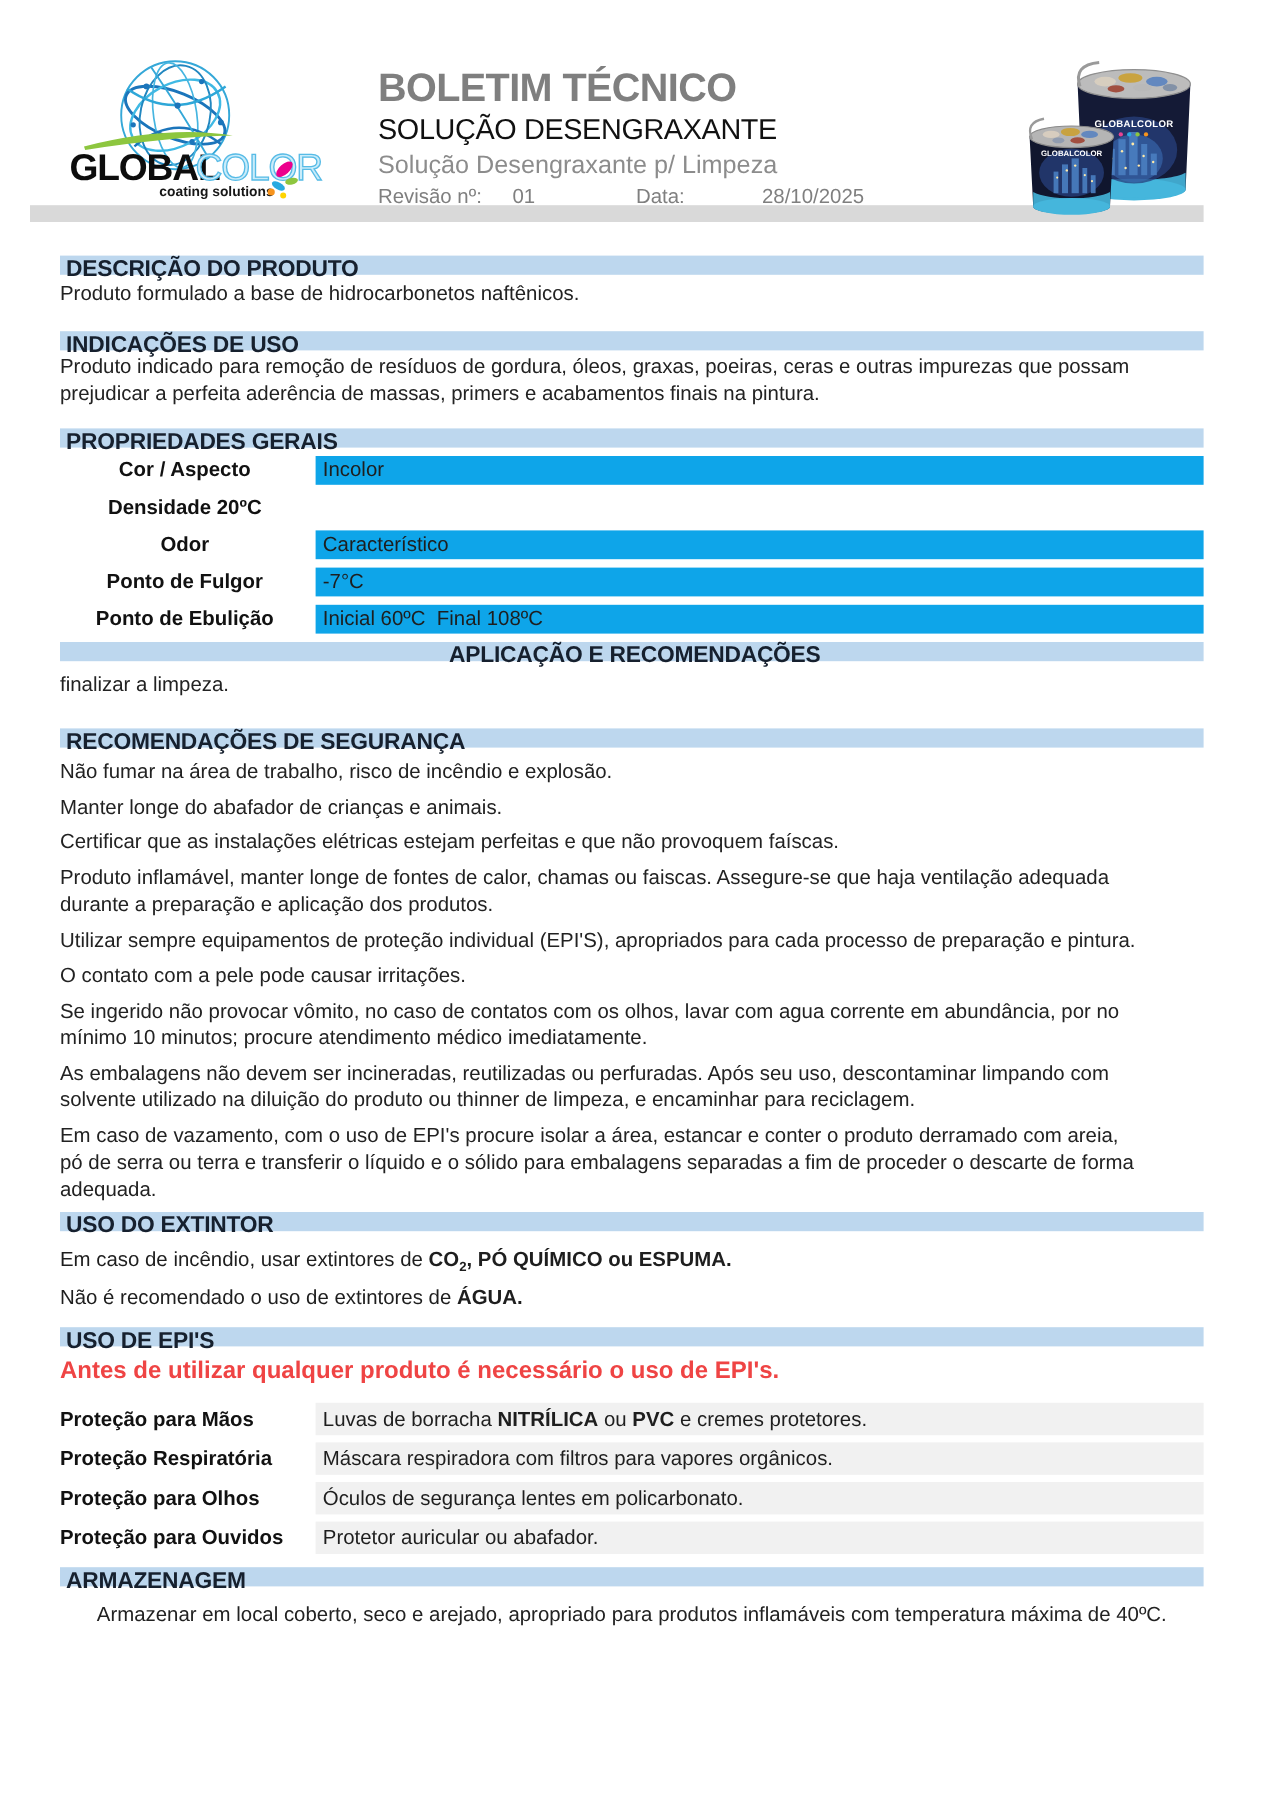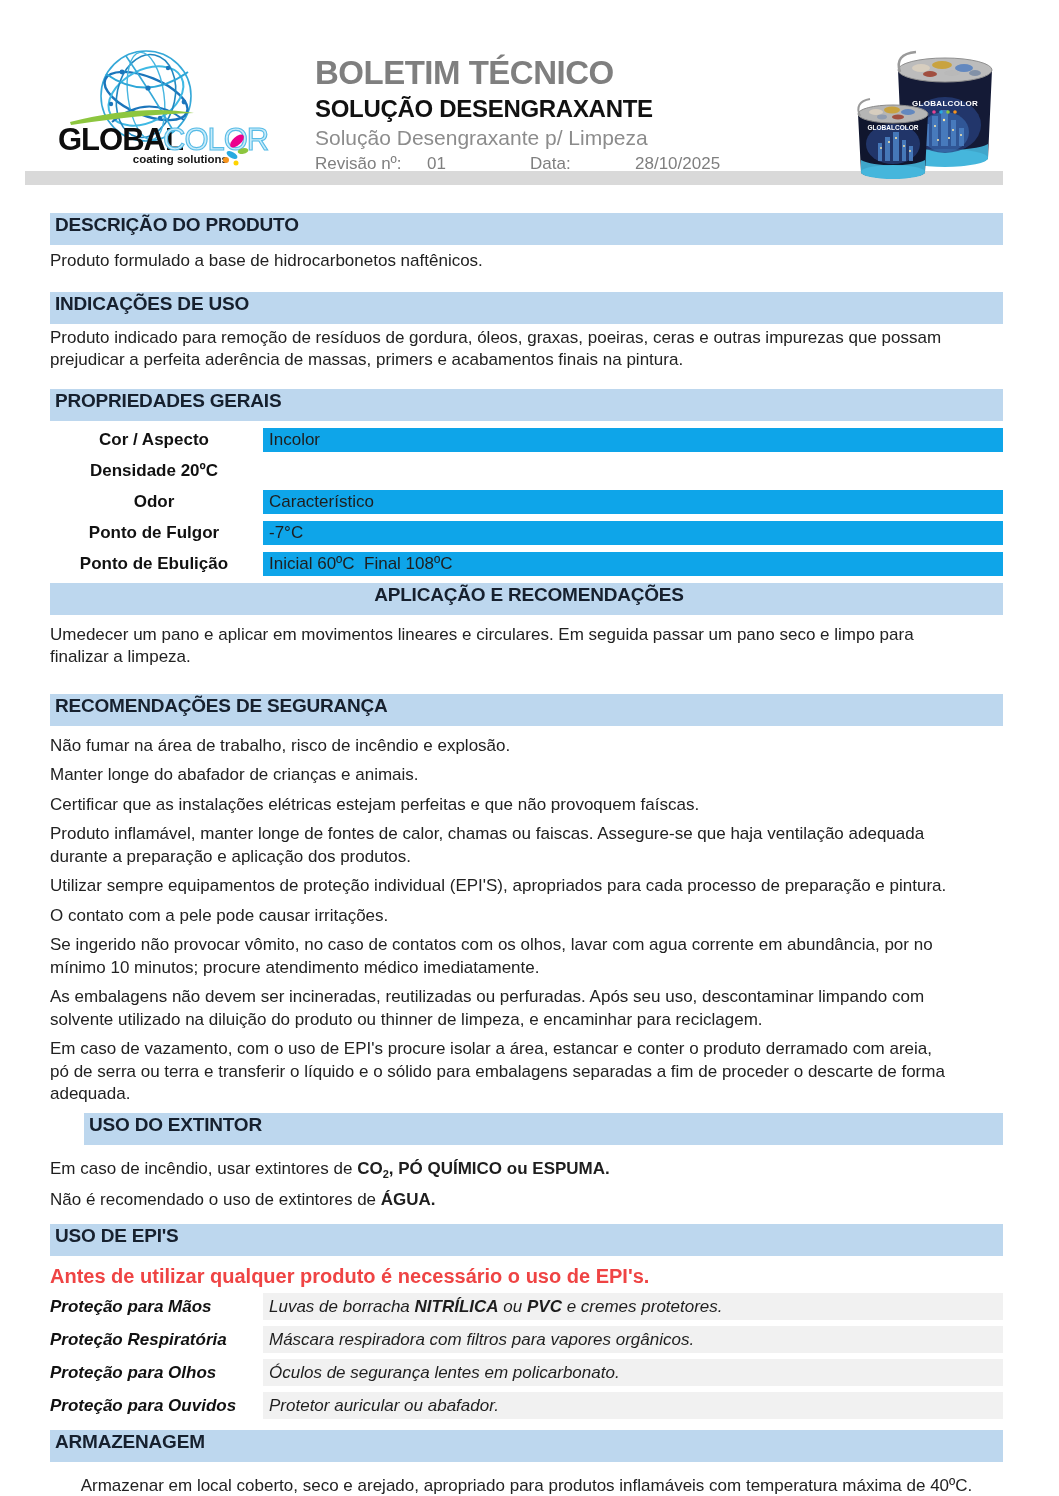--- a/index.html
+++ b/index.html
@@ -7,41 +7,41 @@
     width:1059px;height:1496px;background:#ffffff;position:relative;overflow:hidden;
     font-family:"Liberation Sans","DejaVu Sans",sans-serif;color:#1e1e1e;
     -webkit-font-smoothing:antialiased;
   }
   
   .hdr{position:absolute;left:0;top:0;width:1059px;height:213px;}
   .hdr-gray-bar{position:absolute;left:25px;top:171px;width:978px;height:14px;background:#d9d9d9;z-index:0;}
   .logo{position:absolute;left:56px;top:44px;width:215px;height:135px;z-index:1;}
   .hdr-text{position:absolute;left:315px;top:48px;width:520px;z-index:1;}
   .hdr-title{font-size:33px;font-weight:bold;color:#7f7f7f;letter-spacing:-.5px;line-height:42px;margin-top:4px;}
-  .hdr-sub{font-size:24px;font-weight:bold;color:#111;letter-spacing:-.3px;line-height:30px;}
+  .hdr-sub{font-size:24px;font-weight:normal;color:#111;letter-spacing:-.3px;line-height:30px;}
   .hdr-prod{font-size:21px;color:#8c8c8c;line-height:28px;}
   .hdr-rev{position:relative;height:22px;font-size:17px;color:#7f7f7f;margin-top:2px;}
   .hdr-rev span{position:absolute;top:0;}
   .rev-label{left:0;}  .rev-value{left:112px;}
   .date-label{left:215px;} .date-value{left:320px;}
   .cans{position:absolute;left:846px;top:40px;width:162px;height:150px;z-index:2;}
   
   .content{position:absolute;left:50px;top:213px;width:953px;}
-  .secbar{height:32px;line-height:24px;background:#bdd7ee;color:#16202e;
+  .secbar{height:16px;line-height:24px;background:#bdd7ee;color:#16202e;
           font-size:19px;font-weight:bold;letter-spacing:-.2px;padding-left:5px;box-sizing:border-box;}
   .bodyline{font-size:17px;line-height:22.5px;color:#222;}
   .para{margin-bottom:7px;}
   
   .ptable{margin-top:7px;}
   .prow{display:grid;grid-template-columns:208px 1fr;column-gap:5px;margin-bottom:7px;}
   .plabel{text-align:center;font-weight:bold;font-size:17px;line-height:24px;color:#111;}
   .pvalue{background:#0ea5e9;font-size:17px;line-height:24px;padding-left:6px;white-space:pre-wrap;}
   .pvalue.bold{font-weight:bold;}
   
-  .etable{margin-top:6px;font-style:italic;}
+  .etable{margin-top:16px;}
   .erow{display:grid;grid-template-columns:208px 1fr;column-gap:5px;margin-bottom:6px;}
   .elabel{text-align:left;font-weight:bold;font-size:17px;line-height:27px;color:#111;}
   .evalue{background:#f1f1f1;font-size:17px;line-height:27px;padding-left:6px;}
   .b{font-weight:bold;}
   sub.co2{font-size:11px;font-weight:bold;vertical-align:-4px;}
   .intro-bold{font-size:20px;font-weight:bold;line-height:22px;color:#ef4444;}
   .ext-line{font-size:17px;line-height:26px;}
 </style>
 </head>
 <body>
@@ -202,21 +202,20 @@
       <div class="pvalue">-7°C</div>
     </div>
     <div class="prow">
       <div class="plabel">Ponto de Ebulição</div>
       <div class="pvalue">Inicial 60ºC  Final 108ºC</div>
     </div>
   </div>
 
   <div class="secbar" style="margin-top:7px;text-align:center;">APLICAÇÃO E RECOMENDAÇÕES</div>
   <div style="margin-top:9px;">
-    <div class="bodyline">Umedecer um pano e aplicar em movimentos lineares e circulares. Em seguida passar um pano seco e limpo para</div>
     <div class="bodyline">finalizar a limpeza.</div>
   </div>
 
   <div class="secbar" style="margin-top:25px;">RECOMENDAÇÕES DE SEGURANÇA</div>
   <div style="margin-top:9px;">
     <div class="para">
       <div class="bodyline">Não fumar na área de trabalho, risco de incêndio e explosão.</div>
     </div>
     <div class="para">
       <div class="bodyline">Manter longe do abafador de crianças e animais.</div>
@@ -242,21 +241,21 @@
       <div class="bodyline">As embalagens não devem ser incineradas, reutilizadas ou perfuradas. Após seu uso, descontaminar limpando com</div>
       <div class="bodyline">solvente utilizado na diluição do produto ou thinner de limpeza, e encaminhar para reciclagem.</div>
     </div>
     <div class="para">
       <div class="bodyline">Em caso de vazamento, com o uso de EPI's procure isolar a área, estancar e conter o produto derramado com areia,</div>
       <div class="bodyline">pó de serra ou terra e transferir o líquido e o sólido para embalagens separadas a fim de proceder o descarte de forma</div>
       <div class="bodyline">adequada.</div>
     </div>
   </div>
 
-  <div class="secbar" style="margin-top:5px;margin-left:34px;">USO DO EXTINTOR</div>
+  <div class="secbar" style="margin-top:5px;">USO DO EXTINTOR</div>
   <div style="margin-top:11px;">
     <div class="ext-line">
       <span>Em caso de incêndio, usar extintores de </span><span class="b">CO</span><sub class="co2">2</sub><span class="b">, PÓ QUÍMICO ou ESPUMA.</span>
     </div>
     <div class="ext-line">
       <span>Não é recomendado o uso de extintores de </span><span class="b">ÁGUA.</span>
     </div>
   </div>
 
   <div class="secbar" style="margin-top:11px;">USO DE EPI'S</div>

